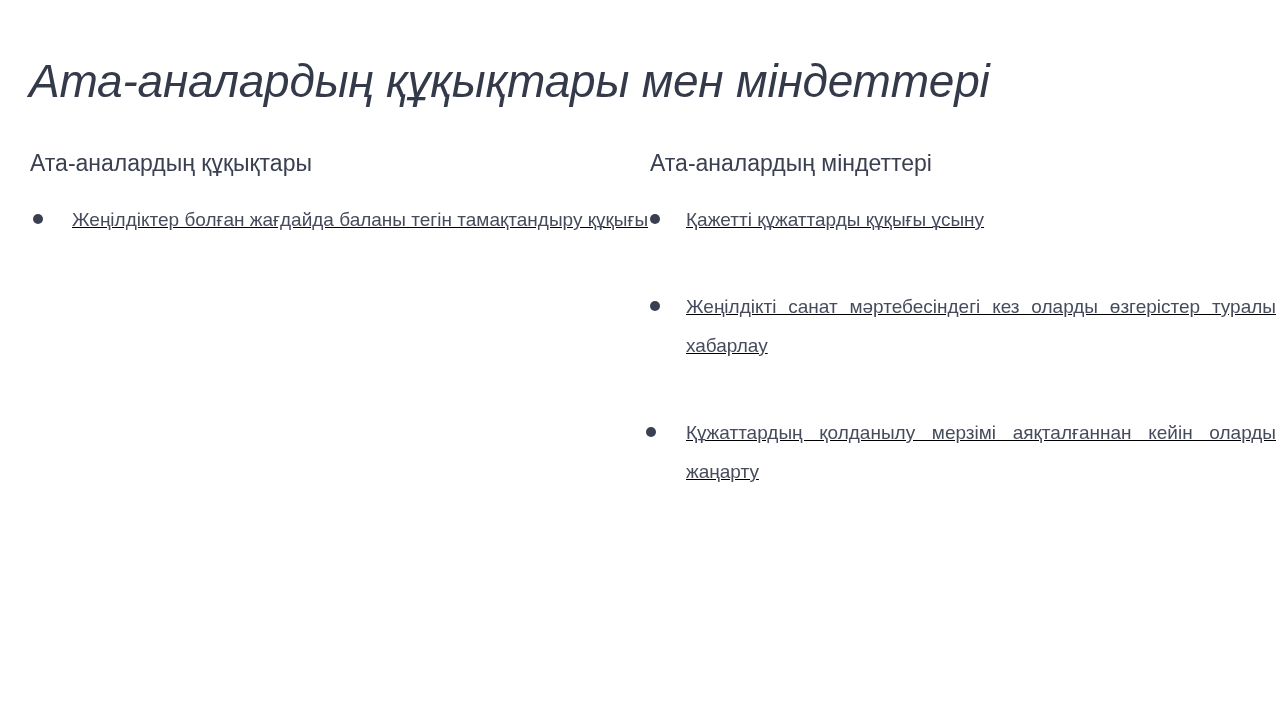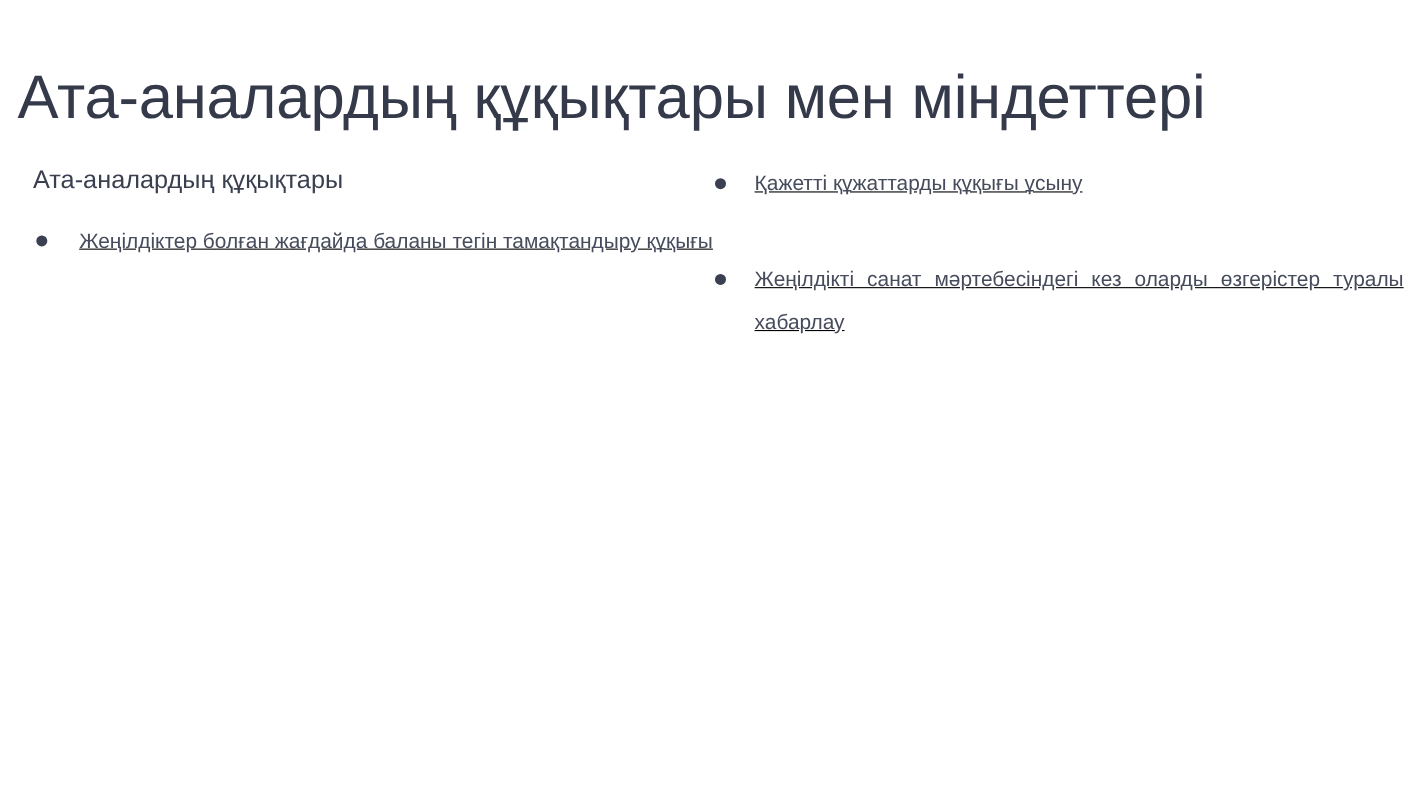--- a/index.html
+++ b/index.html
@@ -17,29 +17,30 @@
   }
 
   .slide {
     position: absolute;
     inset: 0;
     background: #ffffff;
   }
 
   .slide-title {
     position: absolute;
-    left: 16px;
+    left: 29px;
     top: 17px;
     width: 1210px;
-    font-size: 56px;
+    font-size: 46px;
     line-height: 66px;
     font-weight: 400;
     color: #353a4a;
     letter-spacing: -0.2px;
     white-space: nowrap;
+    font-style: italic;
   }
 
   .columns {
     position: absolute;
     left: 0;
     top: 148px;
     width: 1060px;
     height: 420px;
   }
 
@@ -115,26 +116,31 @@
       <h2 class="column-heading">Ата-аналардың құқықтары</h2>
       <ul class="bullet-list">
         <li class="bullet-item">
           <span class="dot"></span>
           <span class="text">Жеңілдіктер болған жағдайда баланы тегін тамақтандыру құқығы</span>
         </li>
       </ul>
     </div>
 
     <div class="column column-right">
+      <h2 class="column-heading">Ата-аналардың міндеттері</h2>
       <ul class="bullet-list">
         <li class="bullet-item">
           <span class="dot"></span>
           <span class="text">Қажетті құжаттарды құқығы ұсыну</span>
         </li>
         <li class="bullet-item">
           <span class="dot"></span>
           <span class="text">Жеңілдікті санат мәртебесіндегі кез оларды өзгерістер туралы хабарлау</span>
         </li>
+        <li class="bullet-item">
+          <span class="dot"></span>
+          <span class="text">Құжаттардың қолданылу мерзімі аяқталғаннан кейін оларды жаңарту</span>
+        </li>
       </ul>
     </div>
 
   </div>
 </div>
 
 </body></html>

